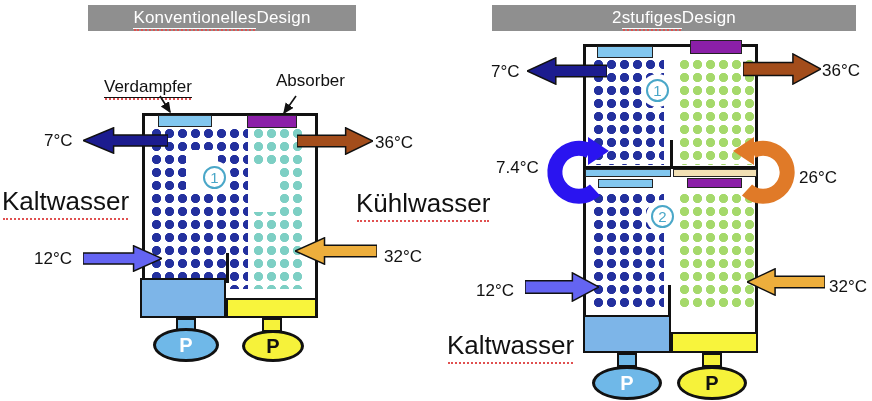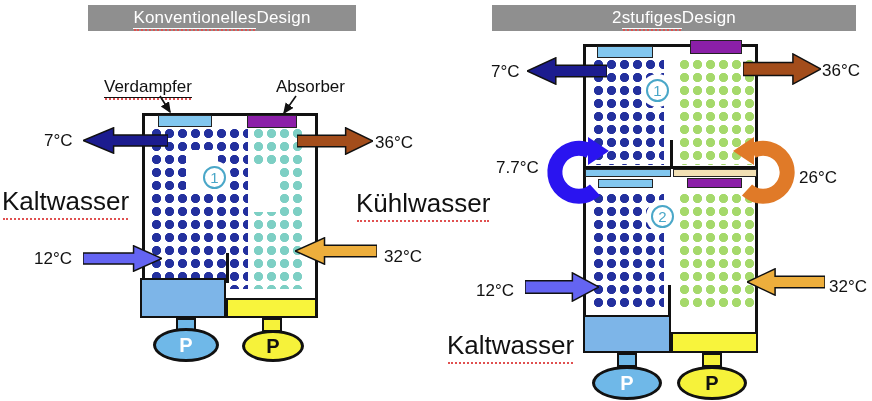--- a/index.html
+++ b/index.html
@@ -55,21 +55,21 @@
 <div id="canvas">
 
   <div class="abs banner" style="left:88px; top:5px; width:268px; height:26px;">
     <span class="squig u-solid">Konventionelles</span>
       <span> Design</span>
   </div>
 
   <div class="abs label" style="left:104px; top:77px;">
     <span class="squig u-solid">Verdampfer</span>
   </div>
-  <div class="abs label" style="left:276px; top:77px;">Absorber</div>
+  <div class="abs label" style="left:276px; top:71px;">Absorber</div>
 
   <svg class="abs" style="left:100px; top:92px;" width="220" height="26" viewBox="0 0 220 26">
     <defs>
       <marker id="ah" markerWidth="8" markerHeight="8" refX="6" refY="3" orient="auto">
         <path d="M0,0 L7,3 L0,6 z" fill="#111"></path>
       </marker>
     </defs>
     <line x1="60" y1="4" x2="70" y2="20" stroke="#111" stroke-width="1.6" marker-end="url(#ah)"></line>
     <line x1="196" y1="4" x2="184" y2="21" stroke="#111" stroke-width="1.6" marker-end="url(#ah)"></line>
   </svg>
@@ -172,21 +172,21 @@
   <svg class="abs" style="left:543px; top:133px;" width="70" height="78" viewBox="0 0 70 78">
     <path d="M 52 57 A 24 24 0 1 1 47 18" fill="none" stroke-width="15" stroke="#2a14f0"></path>
     <polygon points="45,4 66,18 45,32" fill="#2a14f0"></polygon>
   </svg>
   <svg class="abs" style="left:729px; top:133px;" width="70" height="78" viewBox="0 0 70 78">
     <path d="M 18 57 A 24 24 0 1 0 23 18" fill="none" stroke-width="15" stroke="#e07a28"></path>
     <polygon points="25,4 4,18 25,32" fill="#e07a28"></polygon>
   </svg>
 
   <div class="abs label" style="left:491px; top:62px;">7°C</div>
-  <div class="abs label" style="left:496px; top:158px;">7.7°C</div>
+  <div class="abs label" style="left:496px; top:158px;">7.4°C</div>
   <div class="abs label" style="left:476px; top:281px;">12°C</div>
   <div class="abs water" style="left:447px; top:330px;">
     <span class="squig">Kaltwasser</span>
   </div>
   <div class="abs label" style="left:822px; top:61px;">36°C</div>
   <div class="abs label" style="left:799px; top:168px;">26°C</div>
   <div class="abs label" style="left:829px; top:277px;">32°C</div>
 
 </div>
 

